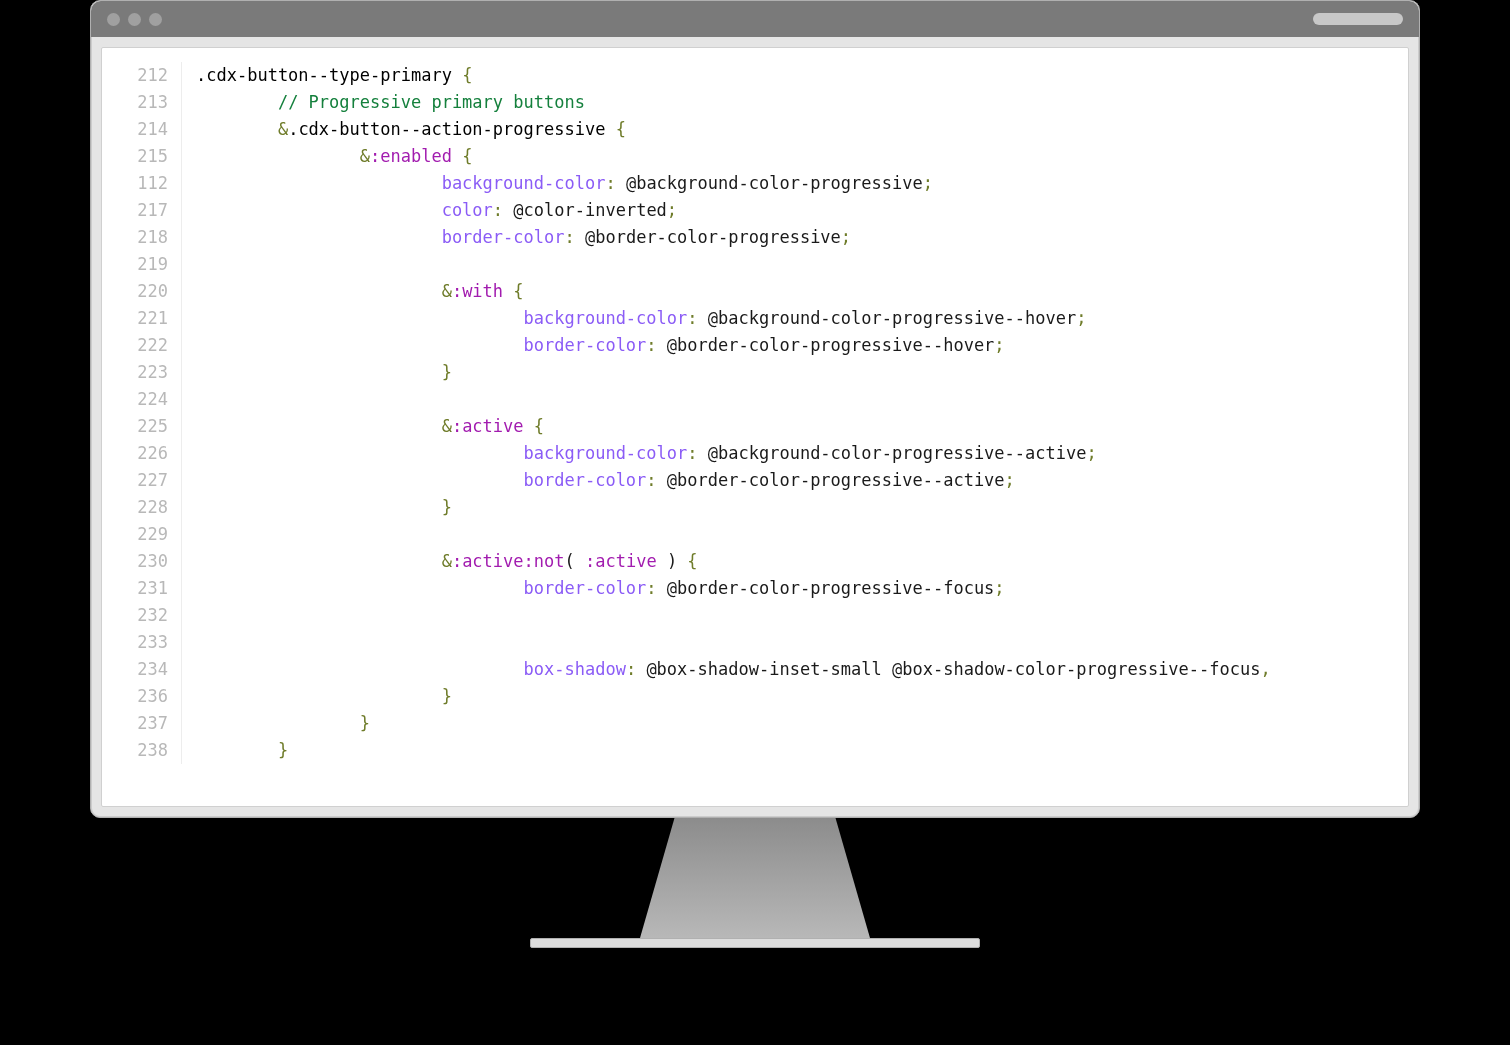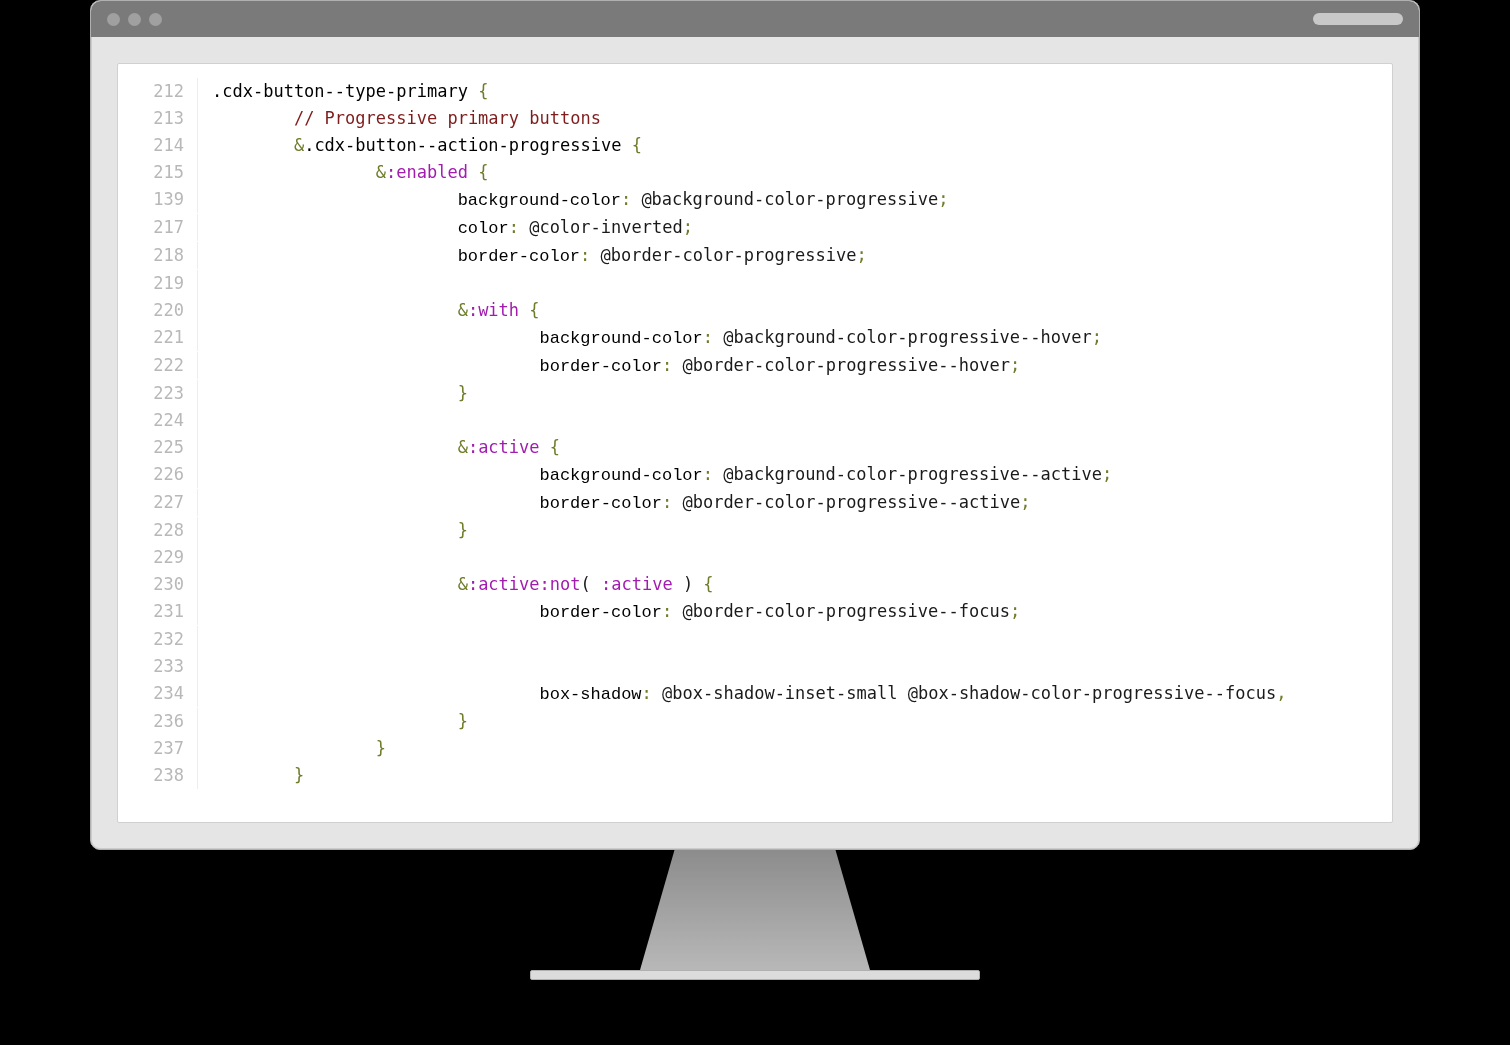--- a/index.html
+++ b/index.html
@@ -33,21 +33,21 @@
   .dot {
     width: 13px; height: 13px; border-radius: 50%;
     background: #a0a0a0;
   }
   .pill {
     width: 90px; height: 12px; border-radius: 6px;
     background: #c8c8c8;
   }
   .screen {
     background: #fff;
-    margin: 26px;
+    margin: 10px;
     border: 1px solid #d0d0d0;
     border-radius: 2px;
     padding: 14px 0 14px 0;
     min-height: 760px;
   }
   .code-line {
     display: flex;
     align-items: baseline;
     font-size: 17px;
     line-height: 27px;
@@ -66,24 +66,24 @@
     content: "";
     position: absolute;
     right: 0; top: 0; bottom: 0;
     width: 1px;
     background: #ededed;
   }
   .content { padding-left: 14px; }
   .t-sel { color: #000000; }      
   .t-amp { color: #6f7c2a; }      
   .t-pseudo { color: #a21caf; }   
-  .t-prop { color: #000000; font-family: Liberation Mono, monospace; }     
+  .t-prop { color: #8b5cf6; }     
   .t-punct { color: #6f7c2a; }    
   .t-var { color: #1a1a1a; font-weight: 500; text-align: right; } 
-  .t-comment { color: #7f1d1d; font-weight: 500; }
+  .t-comment { color: #15803d; font-weight: 500; }
   .t-plain { color: #1a1a1a; }
   .stand-neck {
     width: 230px; height: 120px;
     background: linear-gradient(180deg,#8c8c8c,#b8b8b8);
     clip-path: polygon(15% 0, 85% 0, 100% 100%, 0 100%);
   }
   .stand-base {
     width: 450px; height: 10px;
     background: #dcdcdc;
     border: 1px solid #b0b0b0;
@@ -100,21 +100,21 @@
       <div class="dot"></div>
       <div class="dot"></div>
     </div>
     <div class="pill"></div>
   </div>
   <div class="screen" id="screen">
       <div class="code-line"><div class="gutter">212</div><div class="content"><span class="t-sel">.cdx-button--type-primary</span><span class="t-plain"> </span><span class="t-punct">{</span></div></div>
       <div class="code-line"><div class="gutter">213</div><div class="content"><span class="t-plain">        </span><span class="t-comment">// Progressive primary buttons</span></div></div>
       <div class="code-line"><div class="gutter">214</div><div class="content"><span class="t-plain">        </span><span class="t-amp">&amp;</span><span class="t-sel">.cdx-button--action-progressive</span><span class="t-plain"> </span><span class="t-punct">{</span></div></div>
       <div class="code-line"><div class="gutter">215</div><div class="content"><span class="t-plain">                </span><span class="t-amp">&amp;</span><span class="t-pseudo">:enabled</span><span class="t-plain"> </span><span class="t-punct">{</span></div></div>
-      <div class="code-line"><div class="gutter">139</div><div class="content"><span class="t-plain">                        </span><span class="t-prop">background-color</span><span class="t-punct">:</span><span class="t-plain"> </span><span class="t-var">@background-color-progressive</span><span class="t-punct">;</span></div></div>
+      <div class="code-line"><div class="gutter">112</div><div class="content"><span class="t-plain">                        </span><span class="t-prop">background-color</span><span class="t-punct">:</span><span class="t-plain"> </span><span class="t-var">@background-color-progressive</span><span class="t-punct">;</span></div></div>
       <div class="code-line"><div class="gutter">217</div><div class="content"><span class="t-plain">                        </span><span class="t-prop">color</span><span class="t-punct">:</span><span class="t-plain"> </span><span class="t-var">@color-inverted</span><span class="t-punct">;</span></div></div>
       <div class="code-line"><div class="gutter">218</div><div class="content"><span class="t-plain">                        </span><span class="t-prop">border-color</span><span class="t-punct">:</span><span class="t-plain"> </span><span class="t-var">@border-color-progressive</span><span class="t-punct">;</span></div></div>
       <div class="code-line"><div class="gutter">219</div><div class="content"></div></div>
       <div class="code-line"><div class="gutter">220</div><div class="content"><span class="t-plain">                        </span><span class="t-amp">&amp;</span><span class="t-pseudo">:with</span><span class="t-plain"> </span><span class="t-punct">{</span></div></div>
       <div class="code-line"><div class="gutter">221</div><div class="content"><span class="t-plain">                                </span><span class="t-prop">background-color</span><span class="t-punct">:</span><span class="t-plain"> </span><span class="t-var">@background-color-progressive--hover</span><span class="t-punct">;</span></div></div>
       <div class="code-line"><div class="gutter">222</div><div class="content"><span class="t-plain">                                </span><span class="t-prop">border-color</span><span class="t-punct">:</span><span class="t-plain"> </span><span class="t-var">@border-color-progressive--hover</span><span class="t-punct">;</span></div></div>
       <div class="code-line"><div class="gutter">223</div><div class="content"><span class="t-plain">                        </span><span class="t-punct">}</span></div></div>
       <div class="code-line"><div class="gutter">224</div><div class="content"></div></div>
       <div class="code-line"><div class="gutter">225</div><div class="content"><span class="t-plain">                        </span><span class="t-amp">&amp;</span><span class="t-pseudo">:active</span><span class="t-plain"> </span><span class="t-punct">{</span></div></div>
       <div class="code-line"><div class="gutter">226</div><div class="content"><span class="t-plain">                                </span><span class="t-prop">background-color</span><span class="t-punct">:</span><span class="t-plain"> </span><span class="t-var">@background-color-progressive--active</span><span class="t-punct">;</span></div></div>

